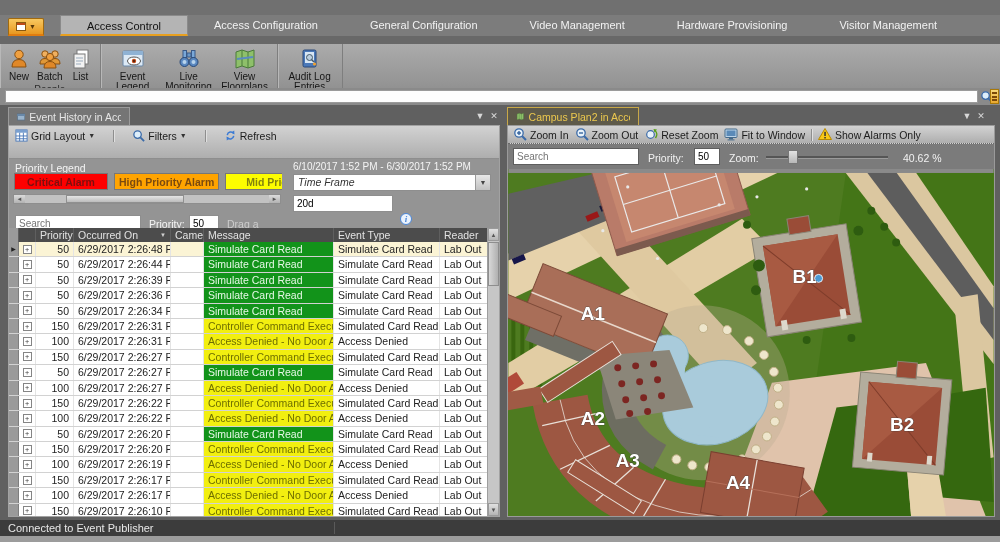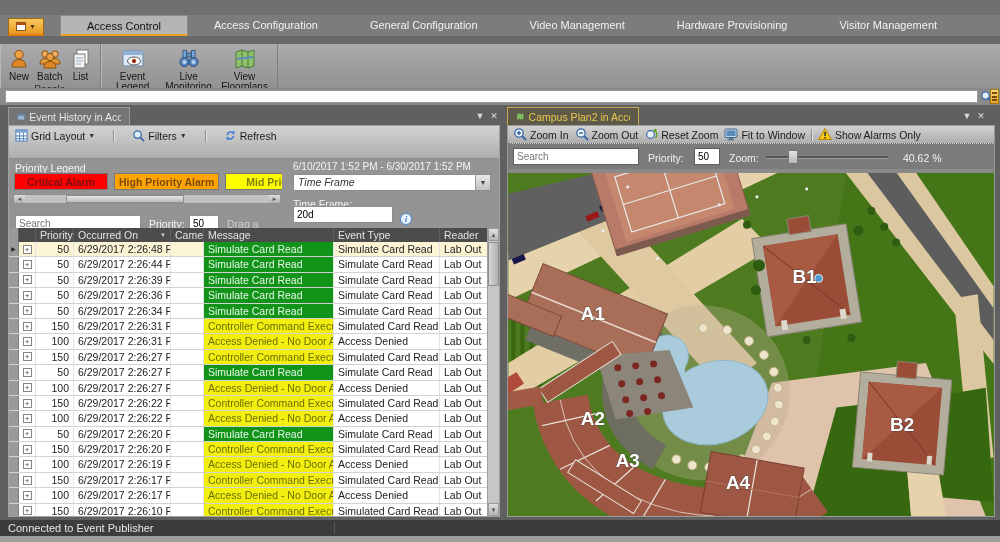--- a/index.html
+++ b/index.html
@@ -56,21 +56,21 @@
   .hs-thumb { position:absolute; left:52px; top:0; width:118px; height:8px; background:linear-gradient(#e6e6e6,#bcbcbc); border:1px solid #909090; }
   .searchrow { position:absolute; left:0; top:55px; width:278px; height:20px; }
   .searchrow input.srch { position:absolute; left:6px; top:1px; width:126px; height:16px; border:1px solid #8e8e8e; font-size:10px; padding:0 3px; color:#888; }
   .pr-lab { position:absolute; left:140px; top:4px; }
   .pr-in { position:absolute; left:180px; top:1px; width:30px; height:16px; border:1px solid #8e8e8e; font-size:10px; padding:0 3px; }
   .hint { position:absolute; left:218px; top:4px; color:#cccccc; font-size:10.5px; }
   .daterange { position:absolute; left:284px; top:2px; font-size:10px; }
   .tfdrop { position:absolute; left:284px; top:15px; width:198px; height:17px; background:#ffffff; border:1px solid #8e8e8e; font-size:10.5px; color:#333; line-height:15px; padding:0 4px;font-style:italic; }
   .tfdrop .btn { position:absolute; right:0; top:0; width:15px; height:15px; background:linear-gradient(#e8e8e8,#c2c2c2); border-left:1px solid #9a9a9a; text-align:center; font-size:7px; color:#444; line-height:15px; }
   .tflab { position:absolute; left:284px; top:39px; }
-  .tfin { position:absolute; left:284px; top:47px; width:100px; height:17px; border:1px solid #8e8e8e; font-size:10px; padding:0 3px; }
+  .tfin { position:absolute; left:284px; top:36px; width:100px; height:17px; border:1px solid #8e8e8e; font-size:10px; padding:0 3px; }
   .info { position:absolute; left:391px; top:54px; width:12px; height:12px; border-radius:50%; border:1px solid #4a86d8; color:#4a86d8; background:#eaf2fc; font:bold italic 9px/11px "Liberation Serif",serif; text-align:center; }
 
   
   .tablezone { position:absolute; left:0; top:102px; width:490px; bottom:0; background:#fff; overflow:hidden; }
   .thead { display:flex; height:14px; background:#4c4c4c; color:#e2e2e2; font-size:10.5px; }
   .thead .c { border-right:1px solid #5f5f5f; padding:0 4px; line-height:14px; overflow:hidden; white-space:nowrap; }
   .trow { display:flex; height:15.4px; background:#fff; border-bottom:1px solid #d2d2d2; font-size:10.5px; color:#222; }
   .trow.sel .c:not(.msg):not(.ind) { background:#fbf4d5; }
   .c { overflow:hidden; white-space:nowrap; flex:0 0 auto; padding:0 4px; line-height:15px; border-right:1px solid #e4e4e4; }
   .ind { width:10px; padding:0; background:#9a9a9a; border-right:1px solid #7e7e7e; font-size:6px; color:#222; text-align:center; line-height:14px; }
@@ -203,20 +203,37 @@
               <svg width="24" height="24" viewBox="0 0 24 24">
                 <path d="M3 5 L9 3 L15 5 L21 3 L21 19 L15 21 L9 19 L3 21 Z" fill="#8ec06a" stroke="#4a7a3a"></path>
                 <path d="M9 3 V19 M15 5 V21" stroke="#4a7a3a" fill="none"></path>
                 <path d="M4 12 L20 10" stroke="#5a8ac0" stroke-width="2" fill="none"></path>
               </svg>
             </span>
             <span class="rlabel">View Floorplans</span>
           </div>
         </div>
         <div class="rgl">Event &amp; Alarm Monitoring</div>
+      </div>
+      <div class="rgroup">
+        <div class="rbtns">
+          <div class="rbtn">
+            <span class="ricon">
+              <svg width="24" height="24" viewBox="0 0 24 24">
+                <rect x="5" y="3" width="13" height="17" rx="1.5" fill="#4a78b8" stroke="#2a4878"></rect>
+                <rect x="7" y="5" width="9" height="11" fill="#d8e6f4"></rect>
+                <circle cx="11.5" cy="10.5" r="3" fill="#bccfe0" stroke="#445a6a"></circle>
+                <line x1="13.5" y1="12.5" x2="16" y2="15" stroke="#445a6a" stroke-width="1.5"></line>
+                <circle cx="16.5" cy="17" r="1.6" fill="#f0a030"></circle>
+              </svg>
+            </span>
+            <span class="rlabel">Audit Log Entries</span>
+          </div>
+        </div>
+        <div class="rgl">Auditing</div>
       </div>
     </div>
 
   <div class="gsearch">
     <input value="" style="">
     <span class="gsicon"><svg width="13" height="13" viewBox="0 0 14 14">
           <circle cx="6" cy="6" r="4" fill="#ddeefa" stroke="#3a6aa8" stroke-width="1.4"></circle>
           <line x1="9" y1="9" x2="13" y2="13" stroke="#3a6aa8" stroke-width="2"></line>
         </svg></span>
     <span class="orgbtn">

